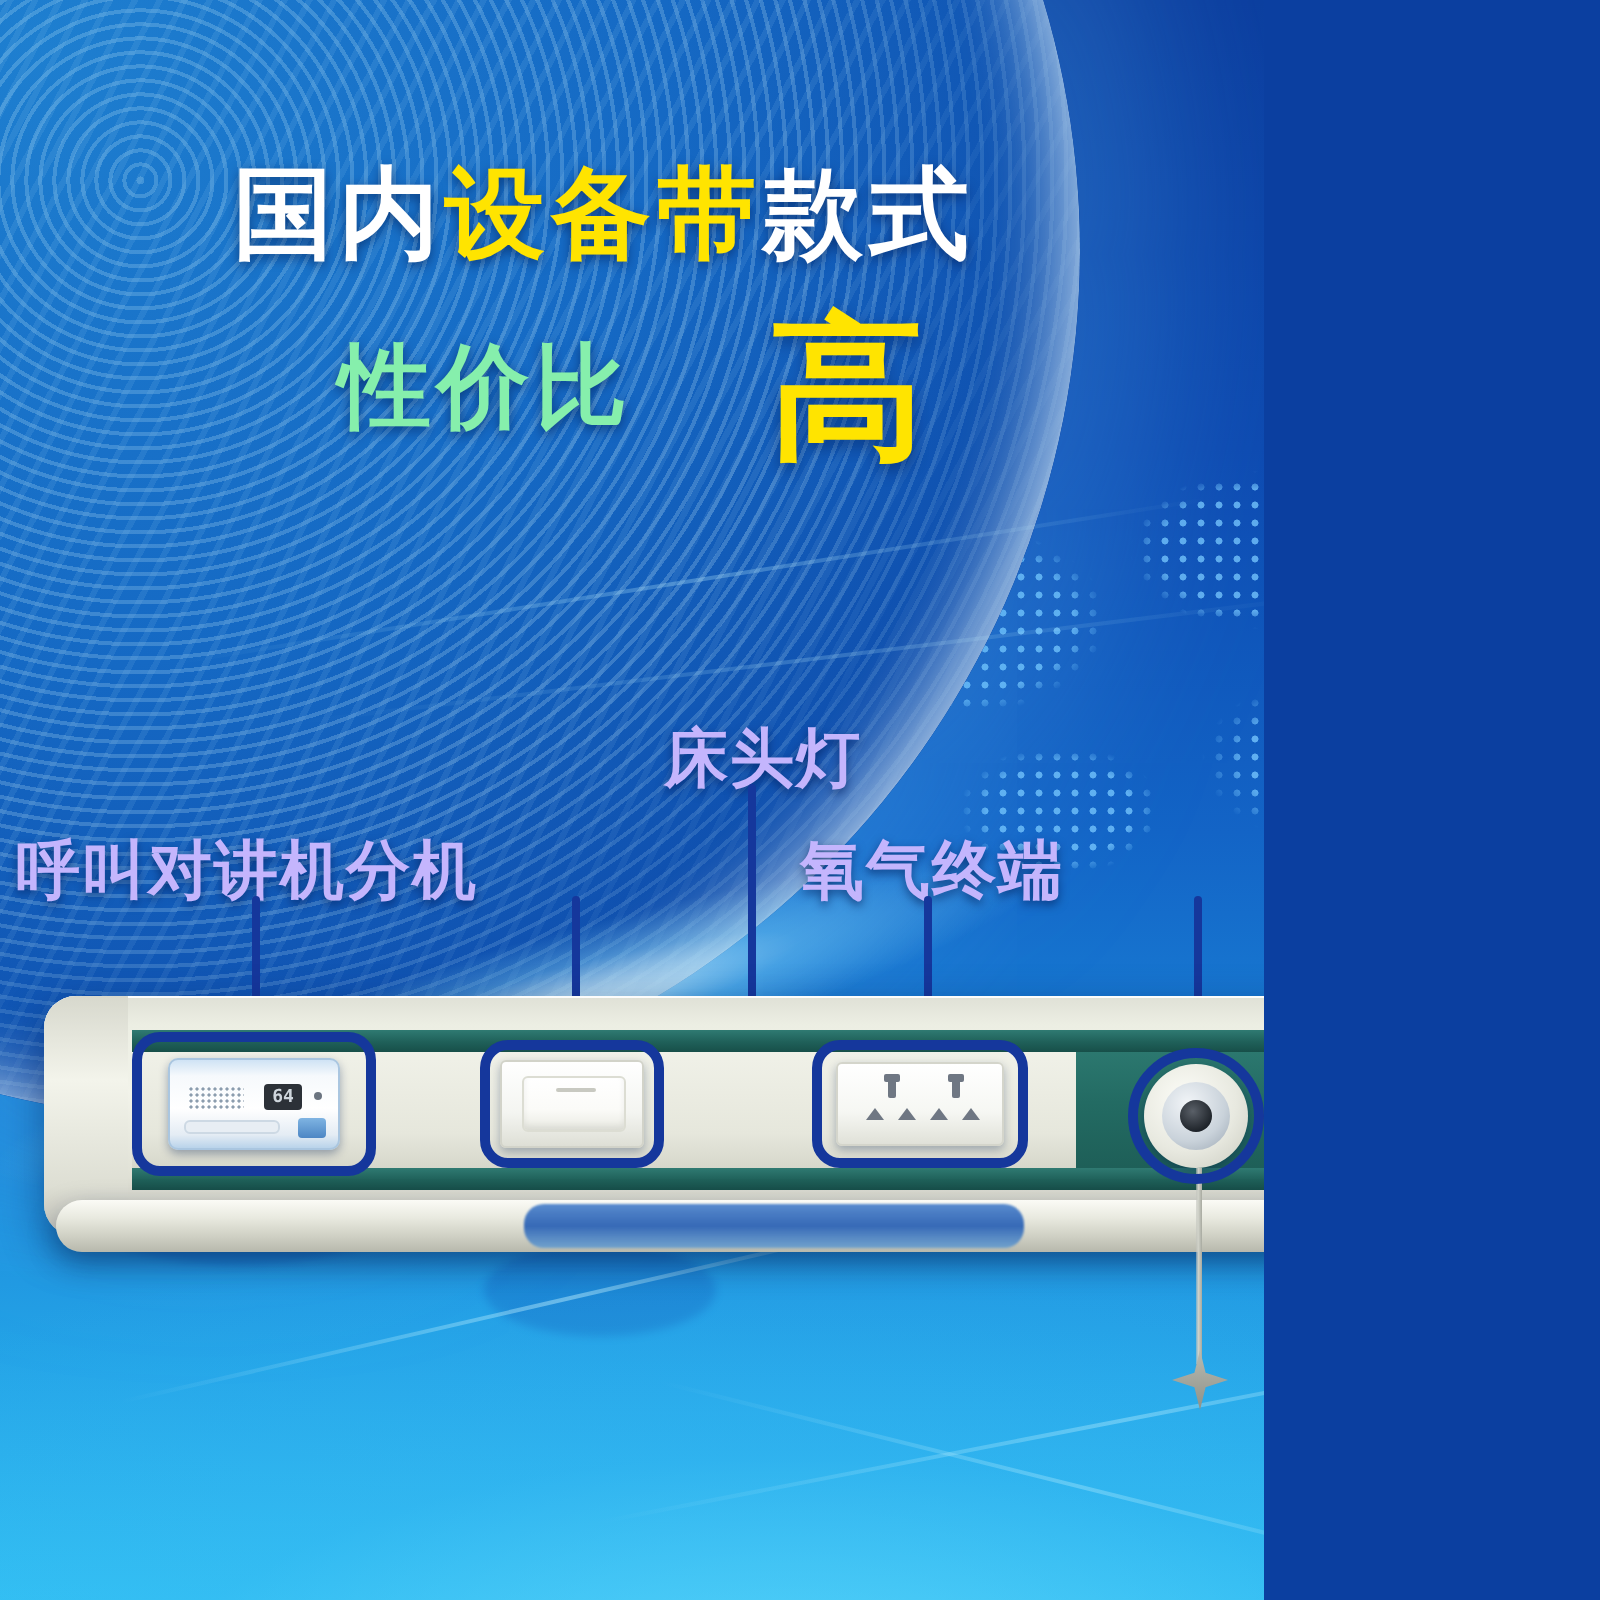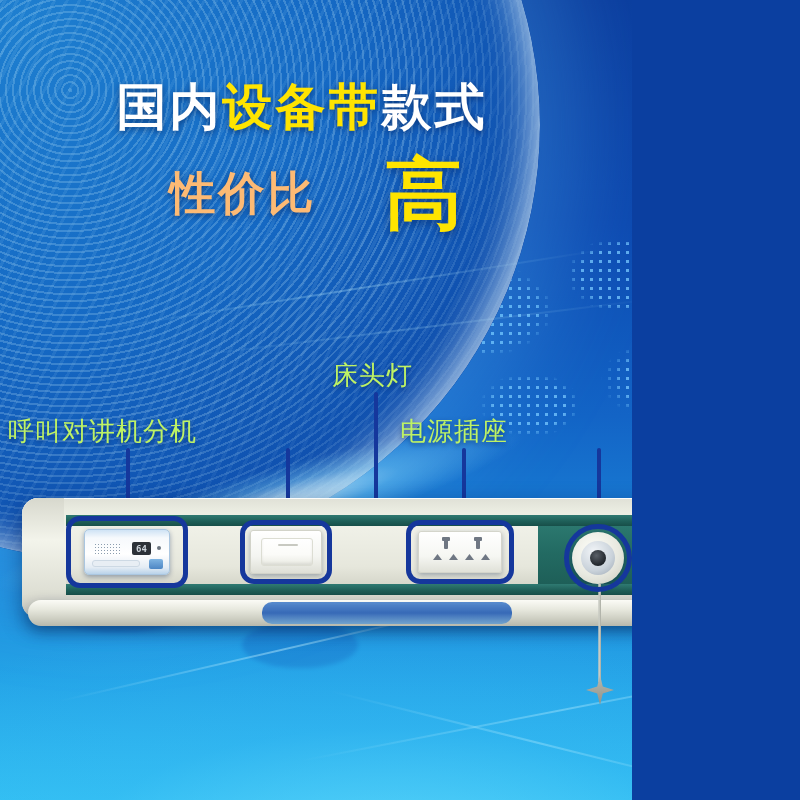--- a/index.html
+++ b/index.html
@@ -103,32 +103,32 @@
   .hl-line1{
     font-size:50px;font-weight:bold;letter-spacing:3px;line-height:1.1;
     color:#ffffff;text-shadow:0 2px 6px rgba(0,20,70,.55);
     padding-right:28px;
   }
   .hl-line1 .accent{color:#ffe400;}
   .hl-row2{
     margin-top:24px;display:flex;align-items:center;justify-content:center;gap:68px;
   }
   .hl-line2{
-    font-size:46px;font-weight:bold;letter-spacing:3px;color:#fdba74;
+    font-size:46px;font-weight:bold;letter-spacing:3px;color:#86efac;
     text-shadow:0 2px 6px rgba(0,20,70,.55);
   }
   .hl-big{
     font-size:78px;font-weight:bold;color:#ffe400;line-height:.9;
     text-shadow:0 3px 8px rgba(0,20,70,.45);
   }
 
   
   .labels{position:absolute;left:0;top:0;width:800px;height:800px;}
   .callout-label{
-    position:absolute;color:#bef264;font-weight:normal;font-size:26px;letter-spacing:1px;
+    position:absolute;color:#c4b5fd;font-weight:bold;font-size:32px;letter-spacing:1px;
     white-space:nowrap;text-shadow:0 2px 5px rgba(0,25,80,.6);
   }
   .leader{
     position:absolute;width:4px;background:#15379c;border-radius:2px;
   }
 
   
   .hl-box{
     position:absolute;border:5px solid #15379c;border-radius:14px;
   }
@@ -273,21 +273,21 @@
     <div class="hl-line1"><span>国内</span><span class="accent">设备带</span><span>款式</span></div>
     <div class="hl-row2">
       <div class="hl-line2">性价比</div>
       <div class="hl-big">高</div>
     </div>
   </div>
 
   <div class="labels">
     <div class="callout-label" style="left:8px;top:414px;">呼叫对讲机分机</div>
     <div class="callout-label" style="left:332px;top:358px;">床头灯</div>
-    <div class="callout-label" style="left:400px;top:414px;">电源插座</div>
+    <div class="callout-label" style="left:400px;top:414px;">氧气终端</div>
 
     <div class="leader" style="left:126px;top:448px;height:74px;"></div>
     <div class="leader" style="left:286px;top:448px;height:76px;"></div>
     <div class="leader" style="left:374px;top:392px;height:206px;"></div>
     <div class="leader" style="left:462px;top:448px;height:76px;"></div>
     <div class="leader" style="left:597px;top:448px;height:90px;"></div>
     <div class="leader" style="left:723px;top:448px;height:90px;"></div>
   </div>
 
   <div class="bhu">

